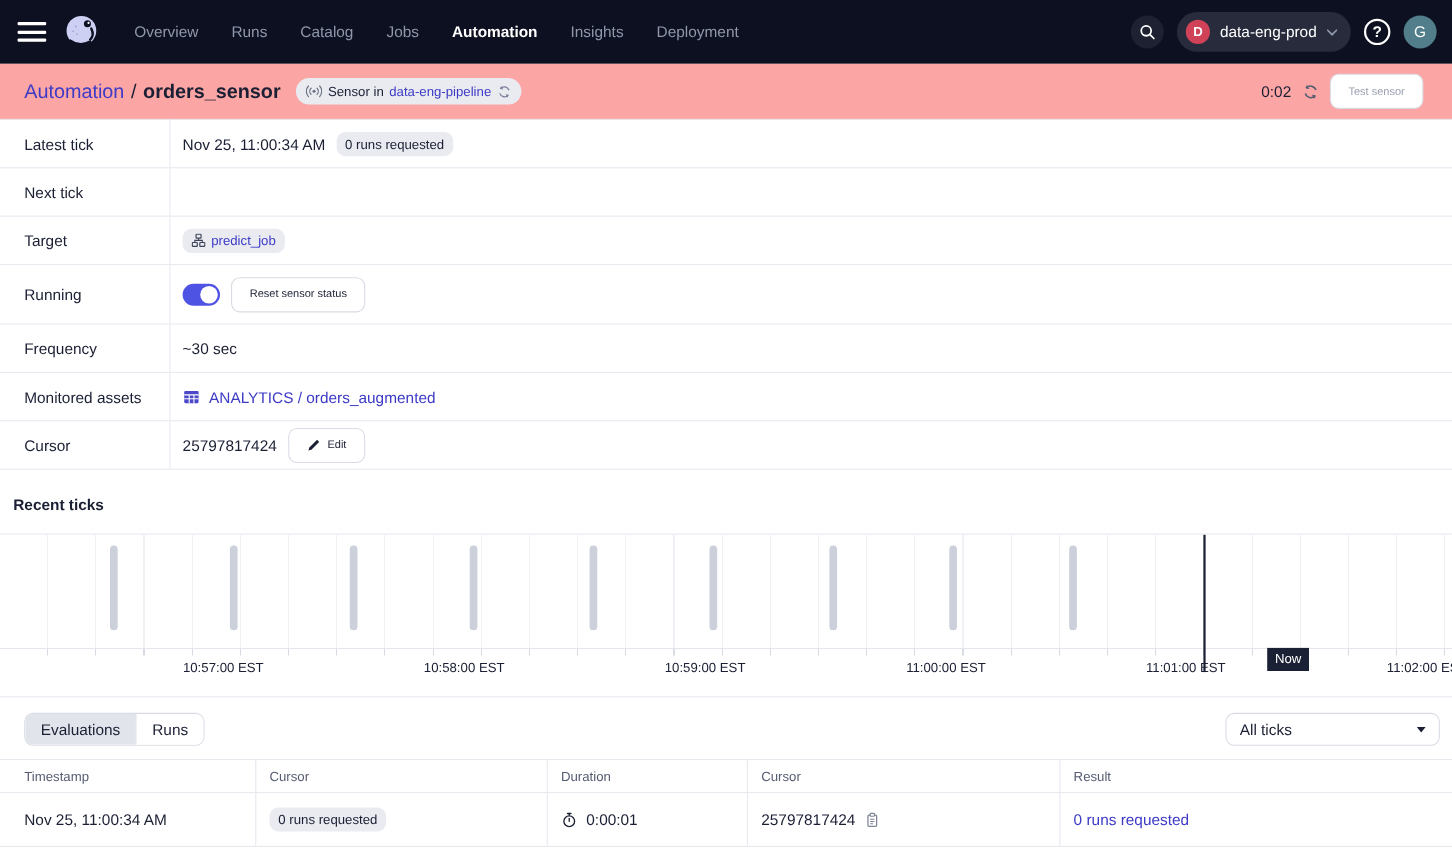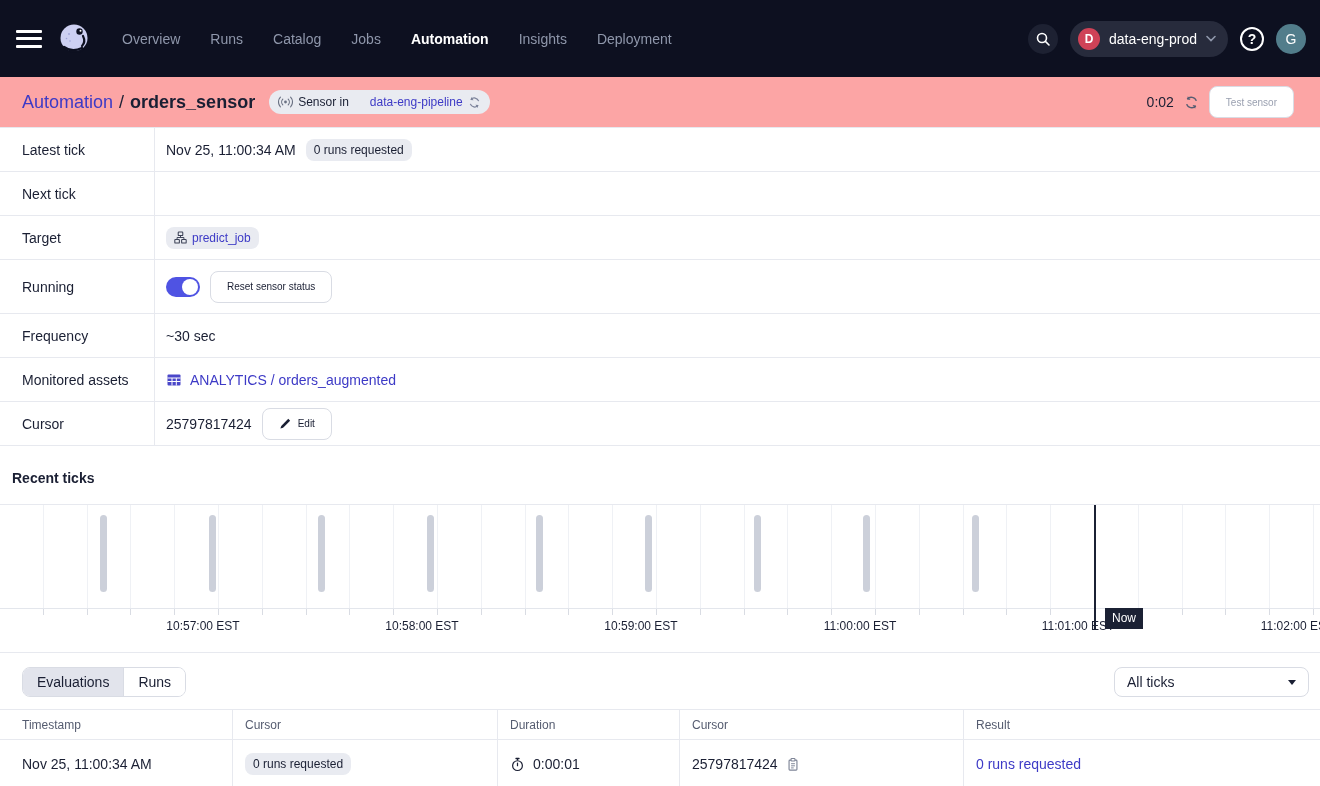--- a/index.html
+++ b/index.html
@@ -1,20 +1,20 @@
 <!DOCTYPE html>
 <html><head>
 <meta charset="utf-8">
 <style>
   * { margin:0; padding:0; box-sizing:border-box; }
   html,body { width:1320px; height:786px; overflow:hidden; background:#fff;
     font-family:"Liberation Sans", sans-serif; color:#1a1f33; }
 
   
-  .topnav { height:77px; background:#0d1020; display:flex; align-items:center; padding:0 14px 0 16px; }
+  .topnav { height:58px; background:#0d1020; display:flex; align-items:center; padding:0 14px 0 16px; }
   .hamburger { width:26px; height:18px; display:flex; flex-direction:column; justify-content:space-between; cursor:pointer; margin-right:14px; }
   .hamburger span { height:3px; background:#fff; border-radius:1px; }
   .logo { width:36px; height:36px; margin-right:30px; }
   .navitems { display:flex; align-items:center; gap:30px; }
   .navitem { font-size:14px; color:#8f97ab; cursor:pointer; white-space:nowrap; }
   .navitem.active { color:#ffffff; font-weight:bold; }
   .topnav-right { margin-left:auto; display:flex; align-items:center; gap:12px; }
   .searchbtn { width:30px; height:30px; border-radius:50%; background:#1d2132; display:flex; align-items:center; justify-content:center; cursor:pointer; }
   .deploy-pill { height:36px; border-radius:18px; background:#272b3c; display:flex; align-items:center; gap:9px; padding:0 12px 0 8px; cursor:pointer; }
   .deploy-avatar { width:22px; height:22px; border-radius:50%; background:#cf4257; color:#fff; font-size:12px; font-weight:bold; display:flex; align-items:center; justify-content:center; }
@@ -22,21 +22,21 @@
   .help-circle { width:24px; height:24px; border-radius:50%; border:2px solid #fff; color:#fff; font-size:14px; font-weight:bold; display:flex; align-items:center; justify-content:center; cursor:pointer; }
   .user-avatar { width:30px; height:30px; border-radius:50%; background:#527d8b; color:#fff; font-size:14px; display:flex; align-items:center; justify-content:center; cursor:pointer; }
 
   
   .pagehead { height:51px; background:#fca5a5; border-bottom:1px solid #e7e9ef; display:flex; align-items:center; padding:0 26px 0 22px; }
   .crumb { font-size:18px; }
   .crumb a { color:#3d3ac6; text-decoration:none; cursor:pointer; }
   .crumb .sep { color:#1a1f33; margin:0 6px; }
   .crumb .title { font-weight:bold; color:#1a1f33; }
   .sensor-badge { margin-left:14px; height:24px; background:#e9ebf1; border-radius:12px; display:flex; align-items:center; gap:5px; padding:0 9px; font-size:12px; color:#1a1f33; }
-  .sensor-badge a { color:#3d3ac6; text-decoration:none; cursor:pointer;margin-left:16px; }
+  .sensor-badge a { color:#3d3ac6; text-decoration:none; cursor:pointer; }
   .pagehead-right { margin-left:auto; display:flex; align-items:center; gap:10px; }
   .countdown { font-size:14px; color:#1a1f33; }
   .btn { background:#fff; border:1px solid #d9dce4; border-radius:8px; font-size:10px; color:#1a1f33; display:inline-flex; align-items:center; gap:6px; cursor:pointer; font-family:inherit; }
   .btn.test { height:32px; padding:0 16px; color:#9aa0b0; }
 
   
   .drow { display:flex; border-bottom:1px solid #e7e9ef; min-height:44px; align-items:stretch; }
   .drow.tall { min-height:54px; }
   .dlabel { width:155px; flex:0 0 155px; border-right:1px solid #e7e9ef; display:flex; align-items:center; padding-left:22px; font-size:14px; }
   .dvalue { display:flex; align-items:center; gap:10px; padding-left:11px; font-size:14px; flex:1; }
@@ -267,21 +267,21 @@
   <div class="tickstrip"></div>
   <div class="axis-labels" id="axis-labels">
       <span class="axis-label" style="left: 203px;">10:57:00 EST</span>
       <span class="axis-label" style="left: 422px;">10:58:00 EST</span>
       <span class="axis-label" style="left: 641px;">10:59:00 EST</span>
       <span class="axis-label" style="left: 860px;">11:00:00 EST</span>
       <span class="axis-label" style="left: 1078px;">11:01:00 EST</span>
       <span class="axis-label" style="left: 1297px;">11:02:00 EST</span>
     </div>
   <div class="nowline" id="now-line" style="left: 1094px;"></div>
-  <div class="nowbadge" id="now-badge" style="left: 1105px;">Now</div>
+  <div class="nowbadge" id="now-badge" style="left: 1152px;">Now</div>
 </div>
 
 <div class="bottom">
   <div class="bottom-bar">
     <div class="seg">
       <div class="segbtn active">Evaluations</div>
       <div class="segbtn">Runs</div>
     </div>
     <div class="select">
       <span>All ticks</span>

